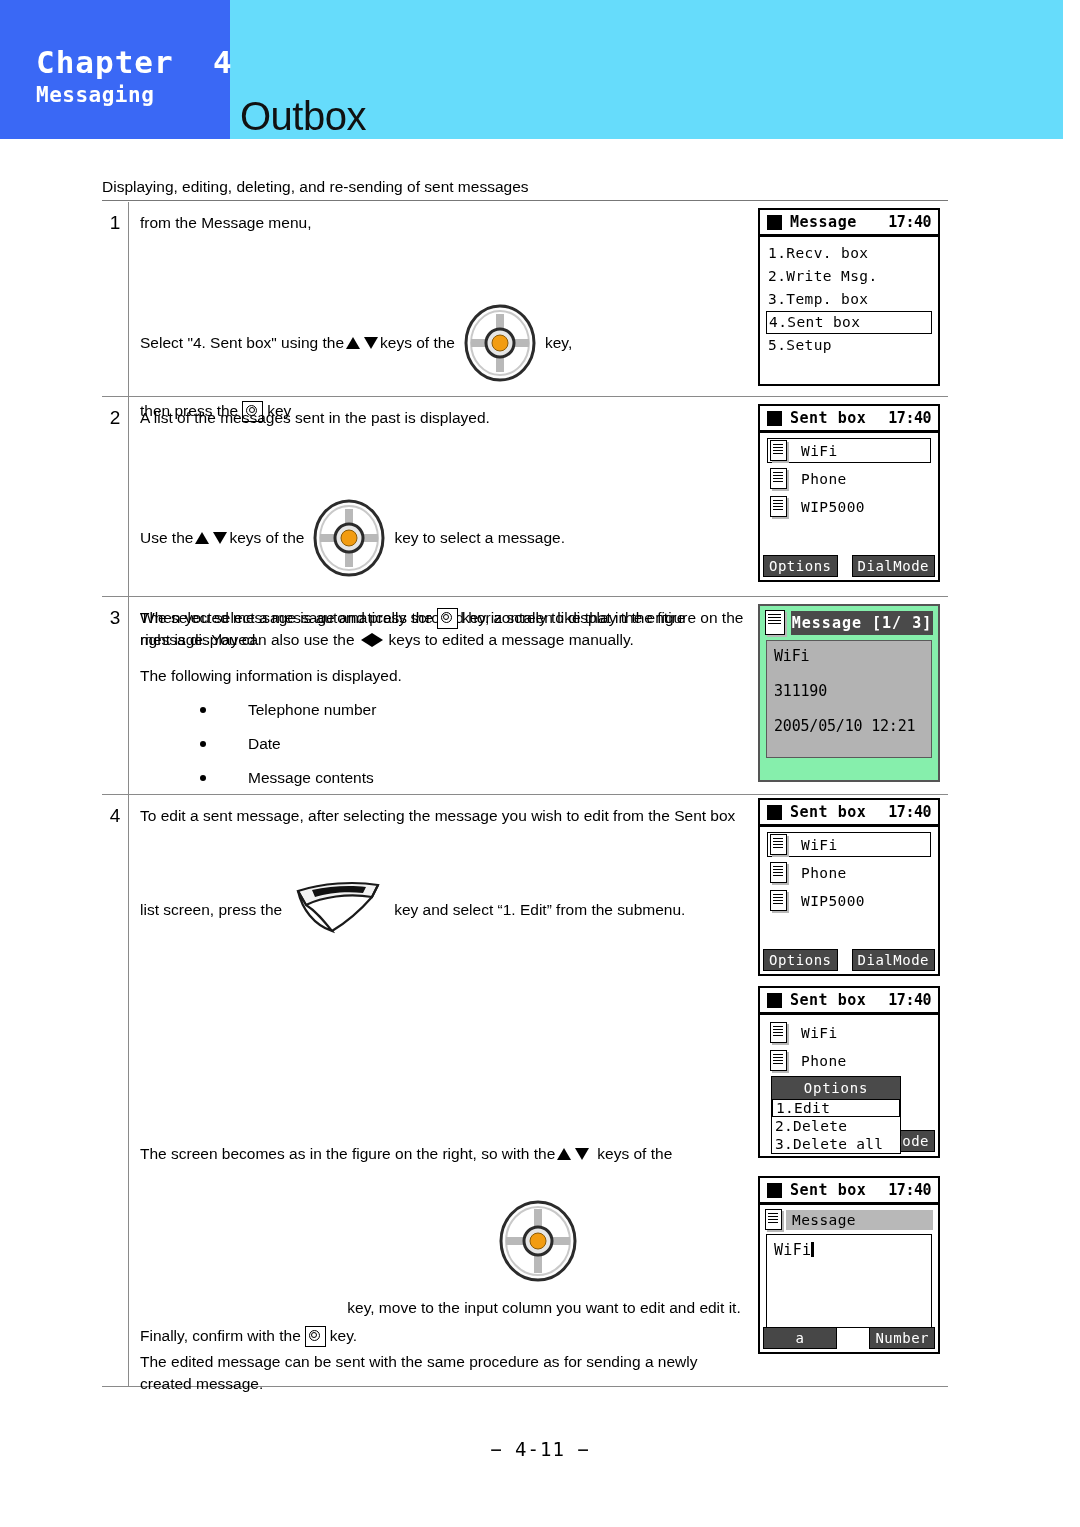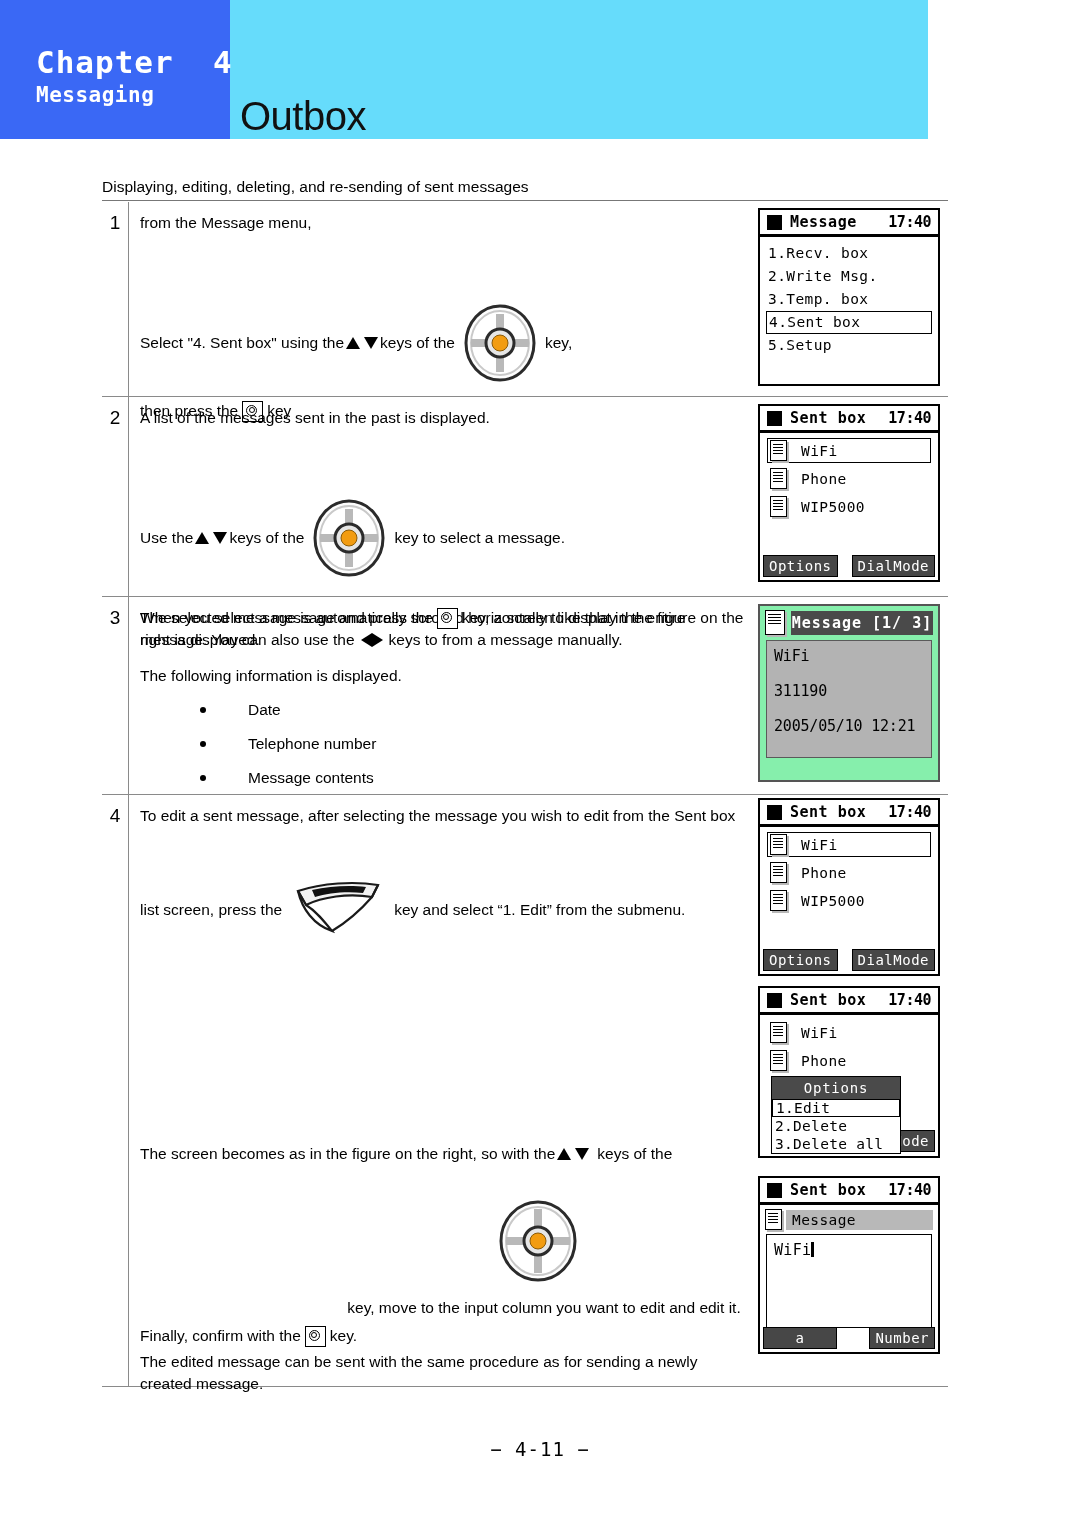--- a/index.html
+++ b/index.html
@@ -10,21 +10,21 @@
     width: 1080px; height: 1527px;
     position: relative;
     font-family: "Liberation Sans", sans-serif;
     color: #000;
     overflow: hidden;
   }
 
   
   #header {
     position: absolute; left: 0; top: 0;
-    width: 928px; height: 139px;
+    width: 1063px; height: 139px;
     background: #66dcfb;
   }
   #chapter-block {
     position: absolute; left: 0; top: 0;
     width: 230px; height: 139px;
     background: #3a68f5;
   }
   #chapter-title {
     position: absolute; left: 36px; top: 44px;
     color: #ffffff;
@@ -414,38 +414,38 @@
             <circle cx="39" cy="39" r="8" fill="#f29c11" stroke="#8a5a06" stroke-width="1"></circle>
           </svg>
         </span>
         <span>key to select a message.</span>
       </div>
       <div class="ln" style="margin-top:12px;">The selected message is automatically scrolled horizontally to display the entire</div>
       <div class="ln">
         <span>message. You can also use the</span>
         <span class="tri tri-left" style="margin-left:6px;margin-right:0;"></span>
         <span class="tri tri-right" style="margin-left:0;margin-right:6px;"></span>
-        <span>keys to from a message manually.</span>
+        <span>keys to edited a message manually.</span>
       </div>
     </div>
   </div>
 
   <div class="step-row" style="height:198px;">
     <div class="step-num">3</div>
     <div class="step-body" style="height:198px;">
       <div class="ln">
         <span>When you select a message and press the</span>
         <span class="enterkey"></span>
         <span>key, a screen like that in the figure on the</span>
       </div>
       <div class="ln">right is displayed.</div>
       <div class="gap-14"></div>
       <div class="ln">The following information is displayed.</div>
+      <div class="bullet-line">Telephone number</div>
       <div class="bullet-line">Date</div>
-      <div class="bullet-line">Telephone number</div>
       <div class="bullet-line">Message contents</div>
     </div>
   </div>
 
   <div class="step-row last" style="height:592px;">
     <div class="step-num">4</div>
     <div class="step-body" style="height:592px;">
       <div class="ln">To edit a sent message, after selecting the message you wish to edit from the Sent box</div>
       <div class="gap-14"></div>
       <div class="ln" style="margin-top:14px;">

